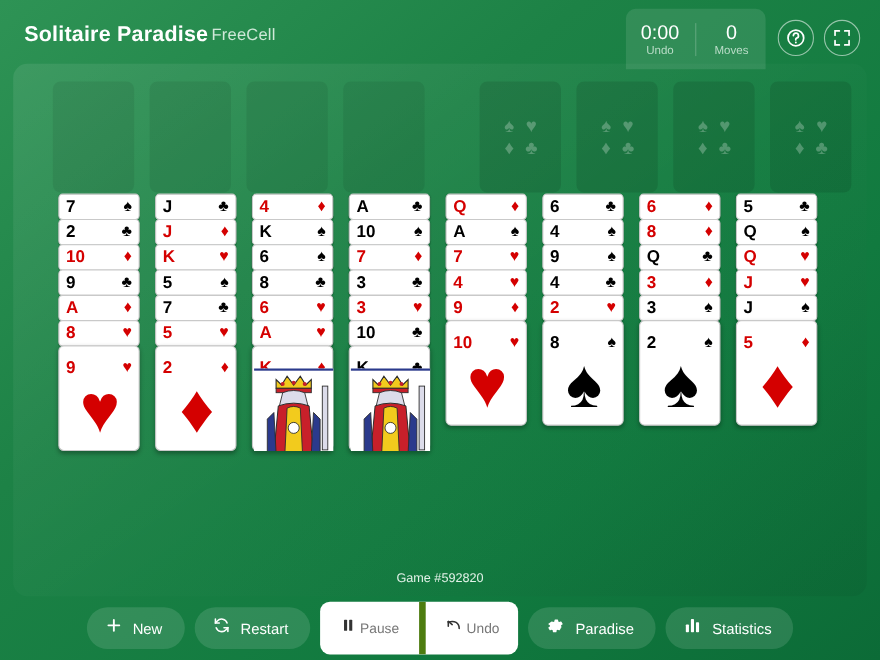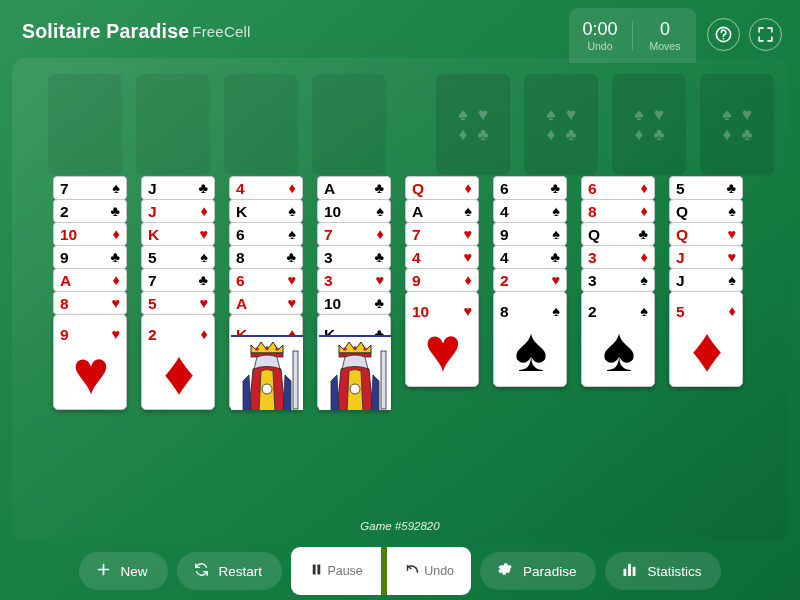--- a/index.html
+++ b/index.html
@@ -101,21 +101,21 @@
   .black { color: #000000; }
   .face-art {
     position: absolute; left: 1px; top: 20px; width: 72px; height: 75px;
     overflow: hidden; border-top: 2px solid #2b3a8c;
     background: #ffffff;
   }
 
   
   #game-id {
     position: absolute; left: 0; top: 520px; width: 800px; text-align: center;
-    font-size: 11.5px; color: #e2f2e8; font-style: italic;
+    font-size: 11.5px; color: #e2f2e8;
   }
   #toolbar {
     position: absolute; left: 0; bottom: 0; width: 800px; height: 58px;
     display: flex; align-items: center; justify-content: center; gap: 9px;
   }
   .pill {
     height: 38px; border-radius: 19px; background: rgba(255,255,255,0.12);
     display: flex; align-items: center; gap: 9px; padding: 0 20px 0 16px;
     cursor: pointer;
   }

